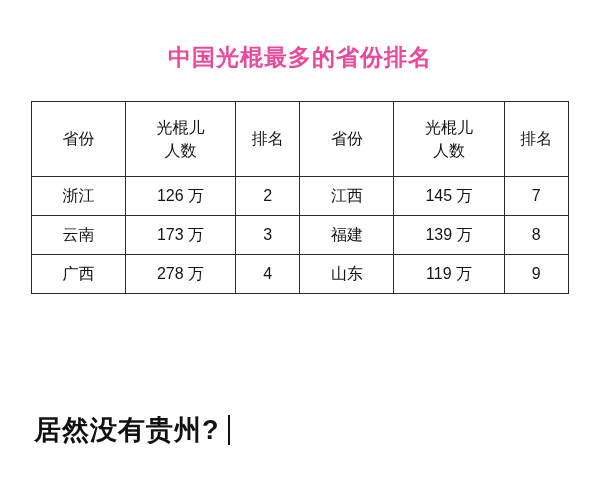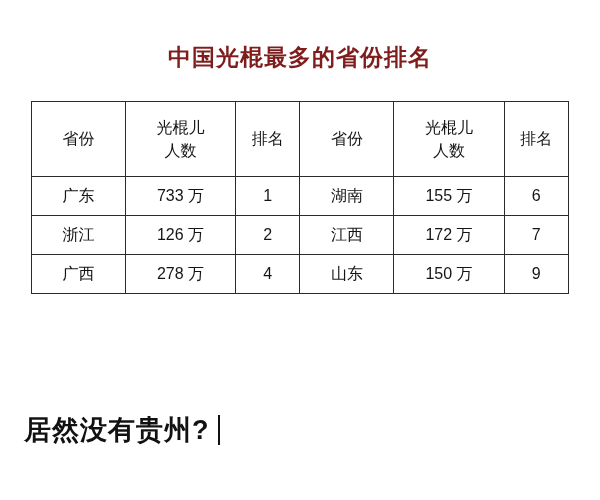--- a/index.html
+++ b/index.html
@@ -19,21 +19,21 @@
     width: 600px;
     height: 500px;
     box-sizing: border-box;
   }
   .title {
     text-align: center;
     font-size: 23px;
     font-weight: bold;
     letter-spacing: 1px;
     padding-top: 42px;
-    color: #7f1d1d;
+    color: #ec4899;
   }
   .table-wrap {
     margin: 28px auto 0 auto;
     width: 538px;
   }
   table.data-table {
     width: 100%;
     border-collapse: collapse;
     table-layout: fixed;
   }
@@ -55,21 +55,21 @@
   }
   table.data-table thead th .hdr {
     display: block;
     padding: 0 4px;
   }
   .col-prov { width: 17.5%; }
   .col-count { width: 20.5%; }
   .col-rank { width: 12%; }
   .footer-note {
     position: absolute;
-    left: 24px;
+    left: 34px;
     bottom: 52px;
     font-size: 27px;
     font-weight: bold;
     letter-spacing: 1px;
     color: #111111;
     display: flex;
     align-items: center;
   }
   .caret {
     display: inline-block;
@@ -115,41 +115,41 @@
             <span class="hdr">光棍儿</span>
             <span class="hdr">人数</span>
           </th>
           <th>
             <span class="hdr">排名</span>
           </th>
         </tr>
       </thead>
       <tbody>
         <tr>
-          <td>广东</td>
-          <td>733 万</td>
-          <td>1</td>
-          <td>湖南</td>
-          <td>155 万</td>
-          <td>6</td>
-        </tr>
-        <tr>
           <td>浙江</td>
           <td>126 万</td>
           <td>2</td>
           <td>江西</td>
-          <td>172 万</td>
+          <td>145 万</td>
           <td>7</td>
+        </tr>
+        <tr>
+          <td>云南</td>
+          <td>173 万</td>
+          <td>3</td>
+          <td>福建</td>
+          <td>139 万</td>
+          <td>8</td>
         </tr>
         <tr>
           <td>广西</td>
           <td>278 万</td>
           <td>4</td>
           <td>山东</td>
-          <td>150 万</td>
+          <td>119 万</td>
           <td>9</td>
         </tr>
       </tbody>
     </table>
   </div>
 
   <div class="footer-note">
     <span>居然没有贵州?</span>
     <span class="caret"></span>
   </div>

